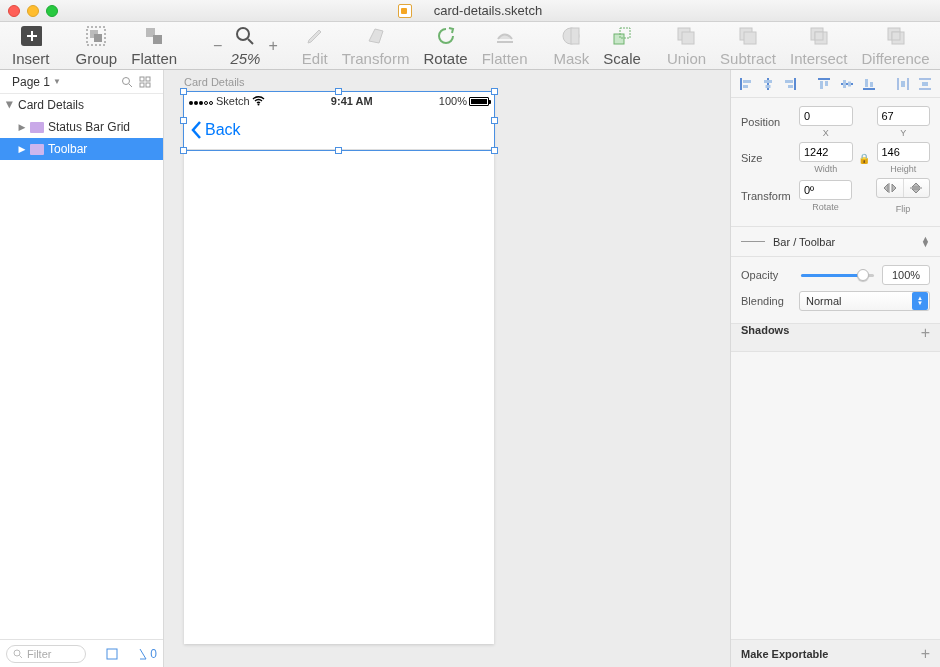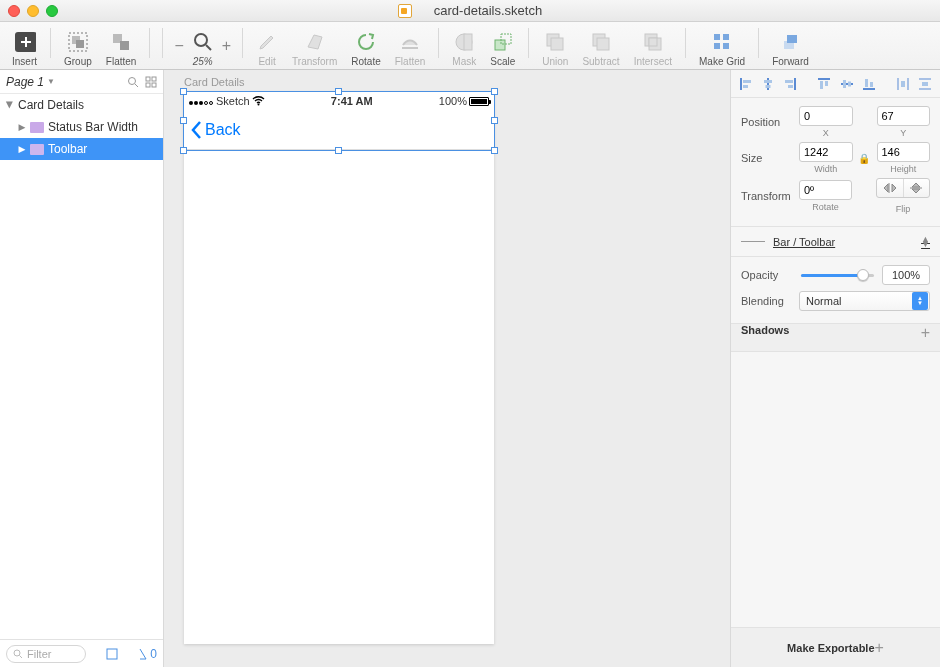--- a/index.html
+++ b/index.html
@@ -13,32 +13,32 @@
 .tl.yellow { background: #ffbd2e; border: 0.5px solid #e0a528; }
 .tl.green { background: #28c940; border: 0.5px solid #1dab34; }
 .title { position: absolute; left: 0; right: 0; text-align: center; font-size: 13px; color: #444; display: flex; align-items: center; justify-content: center; gap: 22px; }
 .title-icon { width: 14px; height: 14px; background: #fff; border: 1px solid #e2a63a; display: inline-block; border-radius: 2px; position: relative; }
 .title-icon::after { content:""; position:absolute; left:2px; top:3px; width:6px; height:6px; background:#f5a623; border-radius:1px; }
 
 
 .toolbar { height: 48px; background: linear-gradient(#f9f9f9,#f1f1f1); border-bottom: 1px solid #c9c9c9; display: flex; align-items: flex-end; padding: 0 6px 2px 6px; gap: 2px; }
 .tbtn { display: flex; flex-direction: column; align-items: center; justify-content: flex-end; padding: 0 6px; height: 44px; cursor: default; }
 .tbtn .ic { width: 22px; height: 22px; display: flex; align-items: center; justify-content: center; margin-bottom: 3px; }
-.tbtn .lbl { font-size: 10px; color: #555; white-space: nowrap; }
+.tbtn .lbl { font-size: 15px; color: #555; white-space: nowrap; }
 .tbtn.dim .lbl { color: #b0b0b0; }
 .tbtn.dim .ic svg * { stroke: #c8c8c8 !important; fill: #e0e0e0 !important; }
 .sep { width: 1px; height: 30px; background: #d8d8d8; margin: 0 5px 3px 5px; align-self: center; }
 .zoom-sign { font-size: 16px; color: #888; padding: 0 4px 12px 4px; align-self: flex-end; }
 
 
 .main { display: flex; height: calc(667px - 70px); }
 
 
 .sidebar { width: 164px; background: #fff; border-right: 1px solid #d9d9d9; display: flex; flex-direction: column; }
-.page-row { height: 24px; display: flex; align-items: center; padding: 0 6px; border-bottom: 1px solid #e9e9e9; justify-content: space-between; font-style: italic; }
+.page-row { height: 24px; display: flex; align-items: center; padding: 0 12px; border-bottom: 1px solid #e9e9e9; justify-content: space-between; }
 .page-lbl { font-size: 12px; color: #333; display: flex; align-items: center; gap: 3px; }
 .page-icons { display: flex; gap: 6px; color: #888; }
 .layers { flex: 1; overflow: auto; }
 .lrow { height: 22px; display: flex; align-items: center; padding-left: 6px; gap: 4px; font-size: 12px; }
 .lrow .tri { width: 8px; text-align: center; color: #888; font-size: 9px; }
 .lrow.root { font-weight: 500; }
 .lrow.root .tri { transform: rotate(90deg); display:inline-block; }
 .lrow .fold { width: 14px; height: 11px; border-radius: 1px; }
 .lrow.sel { background: #3e94f7; color: #fff; }
 .lrow.sel .tri { color: #fff; }
@@ -80,40 +80,40 @@
 .irow .il { width: 52px; color: #555; }
 .ifield { flex: 1; display:flex; flex-direction:column; align-items:center; }
 .ifield input { width: 100%; height: 20px; border: 1px solid #ccc; border-radius: 3px; background: #fff; padding: 0 4px; font-size: 11px; }
 .ifield .sub { font-size: 9px; color: #888; margin-top: 2px; }
 .lock { width: 12px; text-align:center; color:#aaa; font-size:10px; }
 .flip-box { width: 54px; height: 20px; border: 1px solid #ccc; border-radius: 3px; background: linear-gradient(#fff,#f3f3f3); display:flex; }
 .flip-box div { flex:1; display:flex;align-items:center;justify-content:center; color:#777; }
 .flip-box div:first-child{border-right:1px solid #ddd;}
 .flip-sub{font-size:9px;color:#888;text-align:center;margin-top:6px;}
 
-.style-row { height: 30px; border-bottom: 1px solid #e2e2e2; display:flex; align-items:center; padding:0 10px; justify-content:space-between;text-decoration:underline; }
+.style-row { height: 30px; border-bottom: 1px solid #e2e2e2; display:flex; align-items:center; padding:0 10px; justify-content:space-between; }
 .style-row .line { width:24px; height:1px; background:#999; }
 .style-row .nm { flex:1; padding-left:8px; }
 .style-row .ch { color:#888; font-size:9px; display:flex;flex-direction:column;line-height:5px; }
 
 .slider-row { display:flex; align-items:center; gap:8px; }
 .slider { flex:1; height: 14px; position:relative; }
 .slider-track { position:absolute; left:0; right:0; top:6px; height:3px; background:#ccc; border-radius:2px; }
 .slider-fill { position:absolute; left:0; top:6px; height:3px; background:#3e94f7; border-radius:2px; width:85%; }
 .slider-thumb { position:absolute; top:1px; width:12px; height:12px; background:#fff; border:1px solid #bbb; border-radius:50%; left:calc(85% - 6px); box-shadow:0 1px 1px rgba(0,0,0,0.2); }
 .pct-box { width:48px; height:20px; border:1px solid #ccc; border-radius:3px; background:#fff; display:flex;align-items:center;justify-content:center; }
 
 .select { flex:1; height:20px; border:1px solid #ccc; border-radius:3px; background:linear-gradient(#fff,#f5f5f5); display:flex; align-items:center; padding:0 6px; justify-content:space-between; position:relative;}
 .select .arr { width:16px; height:18px; background:#3e94f7; border-radius:2px; display:flex;flex-direction:column;align-items:center;justify-content:center; margin-right:-5px; }
 .select .arr span{color:#fff;font-size:6px;line-height:5px;}
 
 .shadow-head { height:28px; border-bottom:1px solid #e2e2e2; display:flex;align-items:flex-start;justify-content:space-between;padding:0 10px; font-weight:600; background:#efefef;}
 .shadow-head .plus{color:#999;font-size:16px;font-weight:400;}
 
-.export-foot { height:40px; border-top:1px solid #e2e2e2; display:flex;align-items:center;justify-content:center;padding:13px 10px; font-weight:600; margin-top:auto; background:#efefef;}
+.export-foot { height:28px; border-top:1px solid #e2e2e2; display:flex;align-items:center;justify-content:space-between;padding:13px 10px; font-weight:600; margin-top:auto; background:#efefef;}
 .export-foot .plus{color:#999;font-size:16px;font-weight:400;}
 
 svg { display:block; }
 </style>
 </head>
 <body>
 
 <div class="titlebar">
   <div class="traffic">
     <div class="tl red"></div>
@@ -245,20 +245,30 @@
   </div>
   <div class="tbtn dim">
     <div class="ic">
         <svg width="22" height="22">
           <rect x="3" y="3" width="12" height="12" fill="none" stroke="#ccc"></rect>
           <rect x="7" y="7" width="12" height="12" fill="none" stroke="#ccc"></rect>
           <rect x="7" y="7" width="8" height="8" fill="#ddd"></rect>
         </svg>
       </div>
     <div class="lbl">Intersect</div>
+  </div>
+  <div class="tbtn dim">
+    <div class="ic">
+        <svg width="22" height="22">
+          <rect x="3" y="3" width="12" height="12" fill="#ddd"></rect>
+          <rect x="7" y="7" width="12" height="12" fill="#ddd"></rect>
+          <rect x="7" y="7" width="8" height="8" fill="#f6f6f6"></rect>
+        </svg>
+      </div>
+    <div class="lbl">Difference</div>
   </div>
   <div class="sep"></div>
   <div class="tbtn">
     <div class="ic">
         <svg width="22" height="22">
           <rect x="3" y="3" width="6" height="6" fill="#7aa8e0"></rect>
           <rect x="12" y="3" width="6" height="6" fill="#7aa8e0"></rect>
           <rect x="3" y="12" width="6" height="6" fill="#7aa8e0"></rect>
           <rect x="12" y="12" width="6" height="6" fill="#7aa8e0"></rect>
         </svg>
@@ -304,21 +314,21 @@
       </div>
     </div>
     <div class="layers">
       <div class="lrow root">
         <span class="tri">▶</span>
         <span>Card Details</span>
       </div>
       <div class="lrow" style="padding-left:18px;">
         <span class="tri">▶</span>
         <span class="fold purple"></span>
-        <span>Status Bar Width</span>
+        <span>Status Bar Grid</span>
       </div>
       <div class="lrow sel" style="padding-left:18px;">
         <span class="tri">▶</span>
         <span class="fold purple2"></span>
         <span>Toolbar</span>
       </div>
     </div>
     <div class="bottom-bar">
       <div class="filter-box">
         <svg width="10" height="10">
@@ -348,21 +358,21 @@
         <div class="status-left">
           <span class="dots"><span class="f"></span><span class="f"></span><span class="f"></span><span class="e"></span><span class="e"></span></span>
           <span>Sketch</span>
           <span class="wifi-ic">
               <svg width="13" height="10">
                 <path d="M1 3c3-3 8-3 11 0M3 5c2-2 5-2 7 0M5 7c1-1 2-1 3 0" fill="none" stroke="#000" stroke-width="1.3"></path>
                 <circle cx="6.5" cy="8.5" r="1" fill="#000"></circle>
               </svg>
             </span>
         </div>
-        <div style="font-weight:600;">7:41 AM</div>
+        <div style="font-weight:600;">9:41 AM</div>
         <div class="status-right">
           <span>100%</span>
           <span class="battery">
               <span class="battery-fill"></span>
             </span>
         </div>
       </div>
       <div class="navbar">
         <div class="back">
           <svg width="12" height="20">

